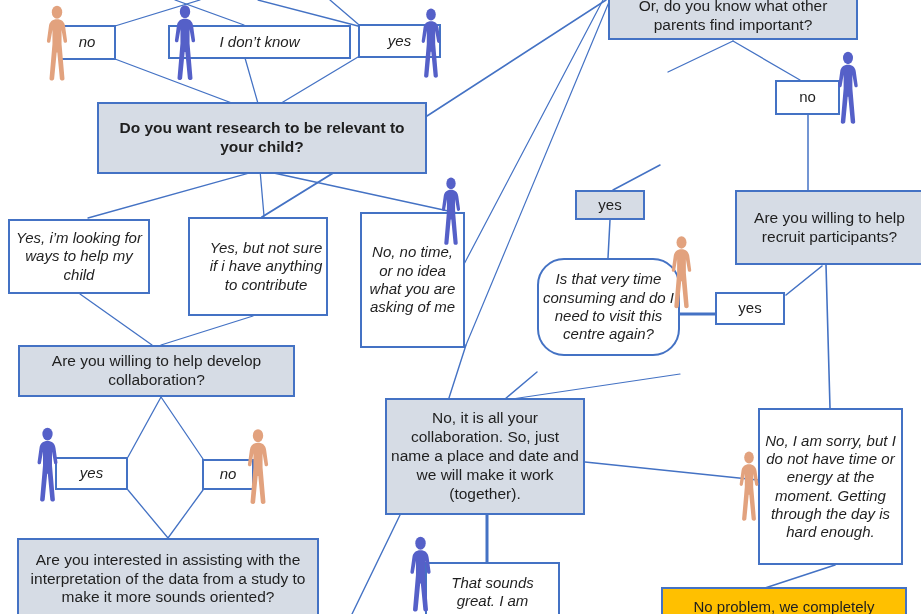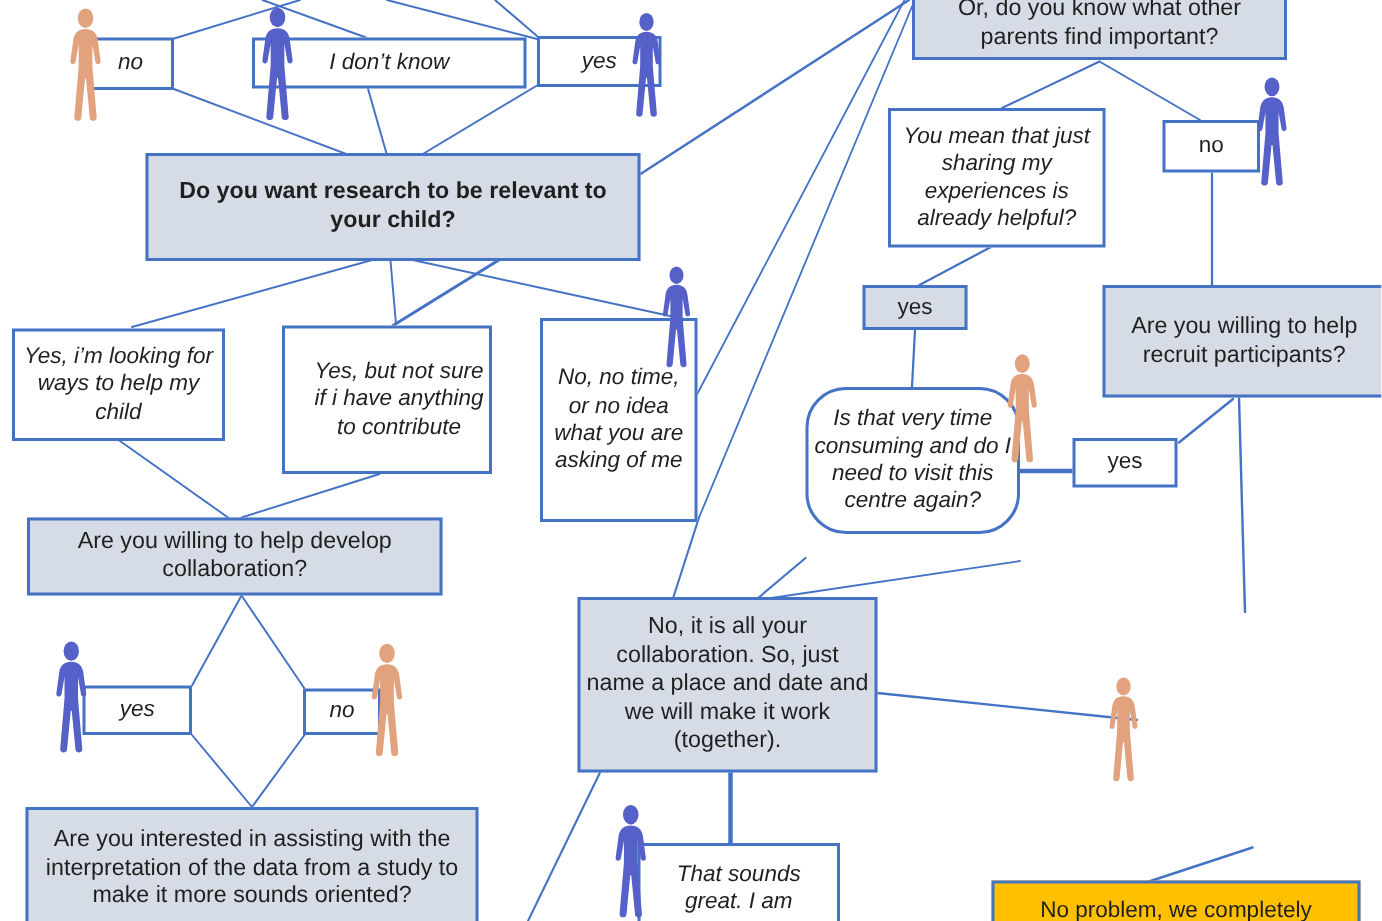--- a/index.html
+++ b/index.html
@@ -120,40 +120,40 @@
     </div>
   <div class="box white" style="left:202px;top:459px;width:52px;height:31px;">
       <span>no</span>
     </div>
   <div class="box gray fs16" style="left:17px;top:538px;width:302px;height:82px;">
       <span>Are you interested in assisting with the interpretation of the data from a study to make it more sounds oriented?</span>
     </div>
   <div class="box gray fs16" style="left:608px;top:-9px;width:250px;height:49px;">
       <span>Or, do you know what other parents find important?</span>
     </div>
-  <div class="box white" style="left:592px;top:72px;width:145px;height:93px;">
-      <span>You mean that just sharing my experiences is already helpful?</span>
-    </div>
   <div class="box white upright" style="left:775px;top:80px;width:65px;height:35px;">
       <span>no</span>
     </div>
   <div class="box gray fs16" style="left:735px;top:190px;width:189px;height:75px;">
       <span>Are you willing to help recruit participants?</span>
     </div>
   <div class="box gray" style="left:575px;top:190px;width:70px;height:30px;">
       <span>yes</span>
     </div>
   <div class="box white" style="left:537px;top:258px;width:143px;height:98px;border-width:2.5px;border-radius:27px;">
       <span>Is that very time consuming and do I need to visit this centre again?</span>
     </div>
   <div class="box white upright" style="left:715px;top:292px;width:70px;height:33px;">
       <span>yes</span>
     </div>
   <div class="box gray fs16" style="left:385px;top:398px;width:200px;height:117px;border-width:2.5px;">
       <span>No, it is all your collaboration. So, just name a place and date and we will make it work (together).</span>
+    </div>
+  <div class="box white" style="left:758px;top:408px;width:145px;height:157px;">
+      <span>No, I am sorry, but I do not have time or energy at the moment. Getting through the day is hard enough.</span>
     </div>
   <div class="box white" style="left:425px;top:562px;width:135px;height:60px;">
       <span>That sounds great. I am</span>
     </div>
   <div class="box orange" style="left:661px;top:587px;width:246px;height:40px;">
       <span>No problem, we completely</span>
     </div>
 
   <svg class="person person-orange" style="left:44px;top:4px" width="26" height="80">
       <use href="#person-shape"></use>

